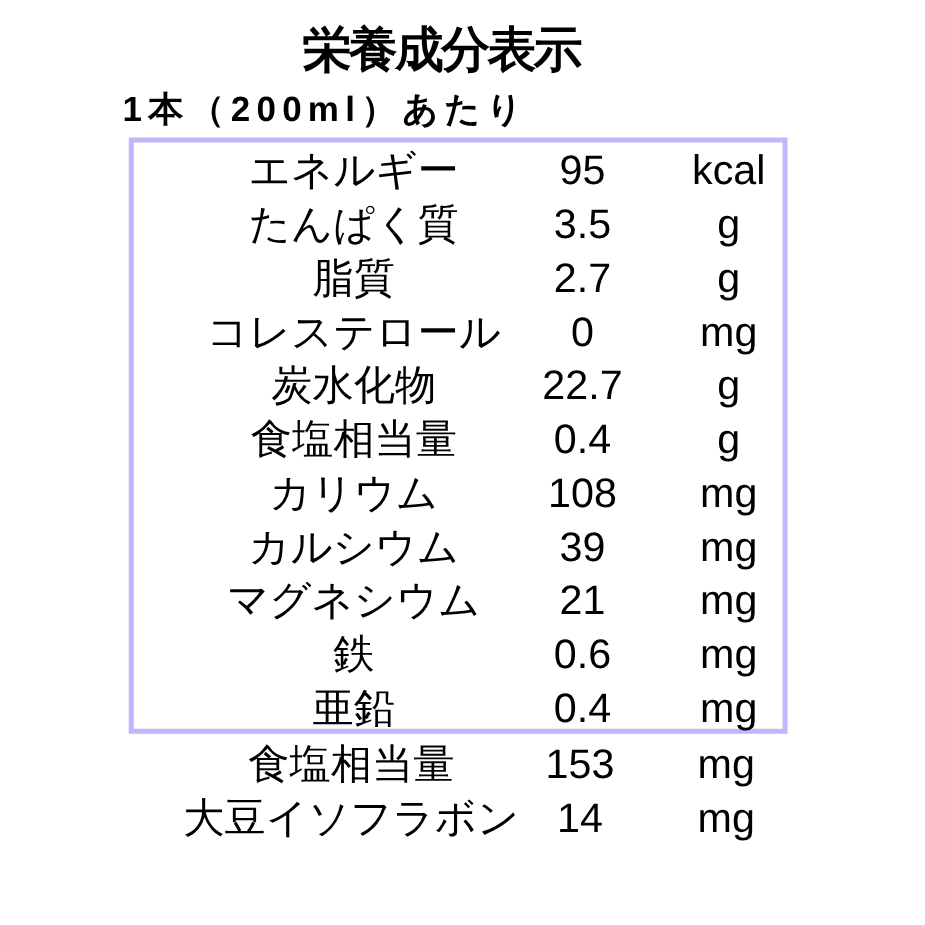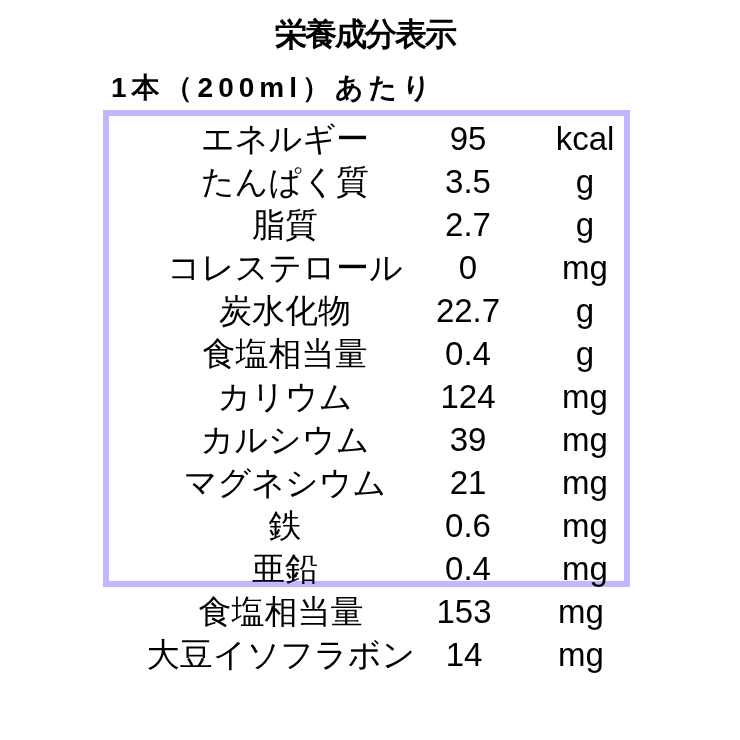--- a/index.html
+++ b/index.html
@@ -9,39 +9,38 @@
     position: relative;
     font-family: "Liberation Sans", "DejaVu Sans", sans-serif;
     color: #000000;
     overflow: hidden;
   }
   .title {
     position: absolute;
     left: 0; top: 13px;
     width: 706px;
     text-align: center;
-    font-size: 32px;
+    font-size: 39px;
     font-weight: bold;
     letter-spacing: -2px;
     white-space: nowrap;
-    margin-left: 12px;
   }
   .serving {
     position: absolute;
-    left: 111px; top: 69px;
+    left: 98px; top: 69px;
     font-size: 28px;
     font-weight: bold;
     letter-spacing: 5px;
     white-space: nowrap;
   }
   .nbox {
     position: absolute;
     left: 103px; top: 110px;
     width: 527px; height: 477px;
-    border: 6px solid #c4b5fd;
+    border: 4px solid #c4b5fd;
     box-sizing: border-box;
   }
   .row {
     position: relative;
     height: 43px;
     font-size: 33px;
     font-weight: normal;
   }
   .extra {
     position: absolute;
@@ -92,21 +91,21 @@
     <span class="cell value">22.7</span>
     <span class="cell unit">g</span>
   </div>
   <div class="row">
     <span class="cell label">食塩相当量</span>
     <span class="cell value">0.4</span>
     <span class="cell unit">g</span>
   </div>
   <div class="row">
     <span class="cell label">カリウム</span>
-    <span class="cell value">124</span>
+    <span class="cell value">108</span>
     <span class="cell unit">mg</span>
   </div>
   <div class="row">
     <span class="cell label">カルシウム</span>
     <span class="cell value">39</span>
     <span class="cell unit">mg</span>
   </div>
   <div class="row">
     <span class="cell label">マグネシウム</span>
     <span class="cell value">21</span>

